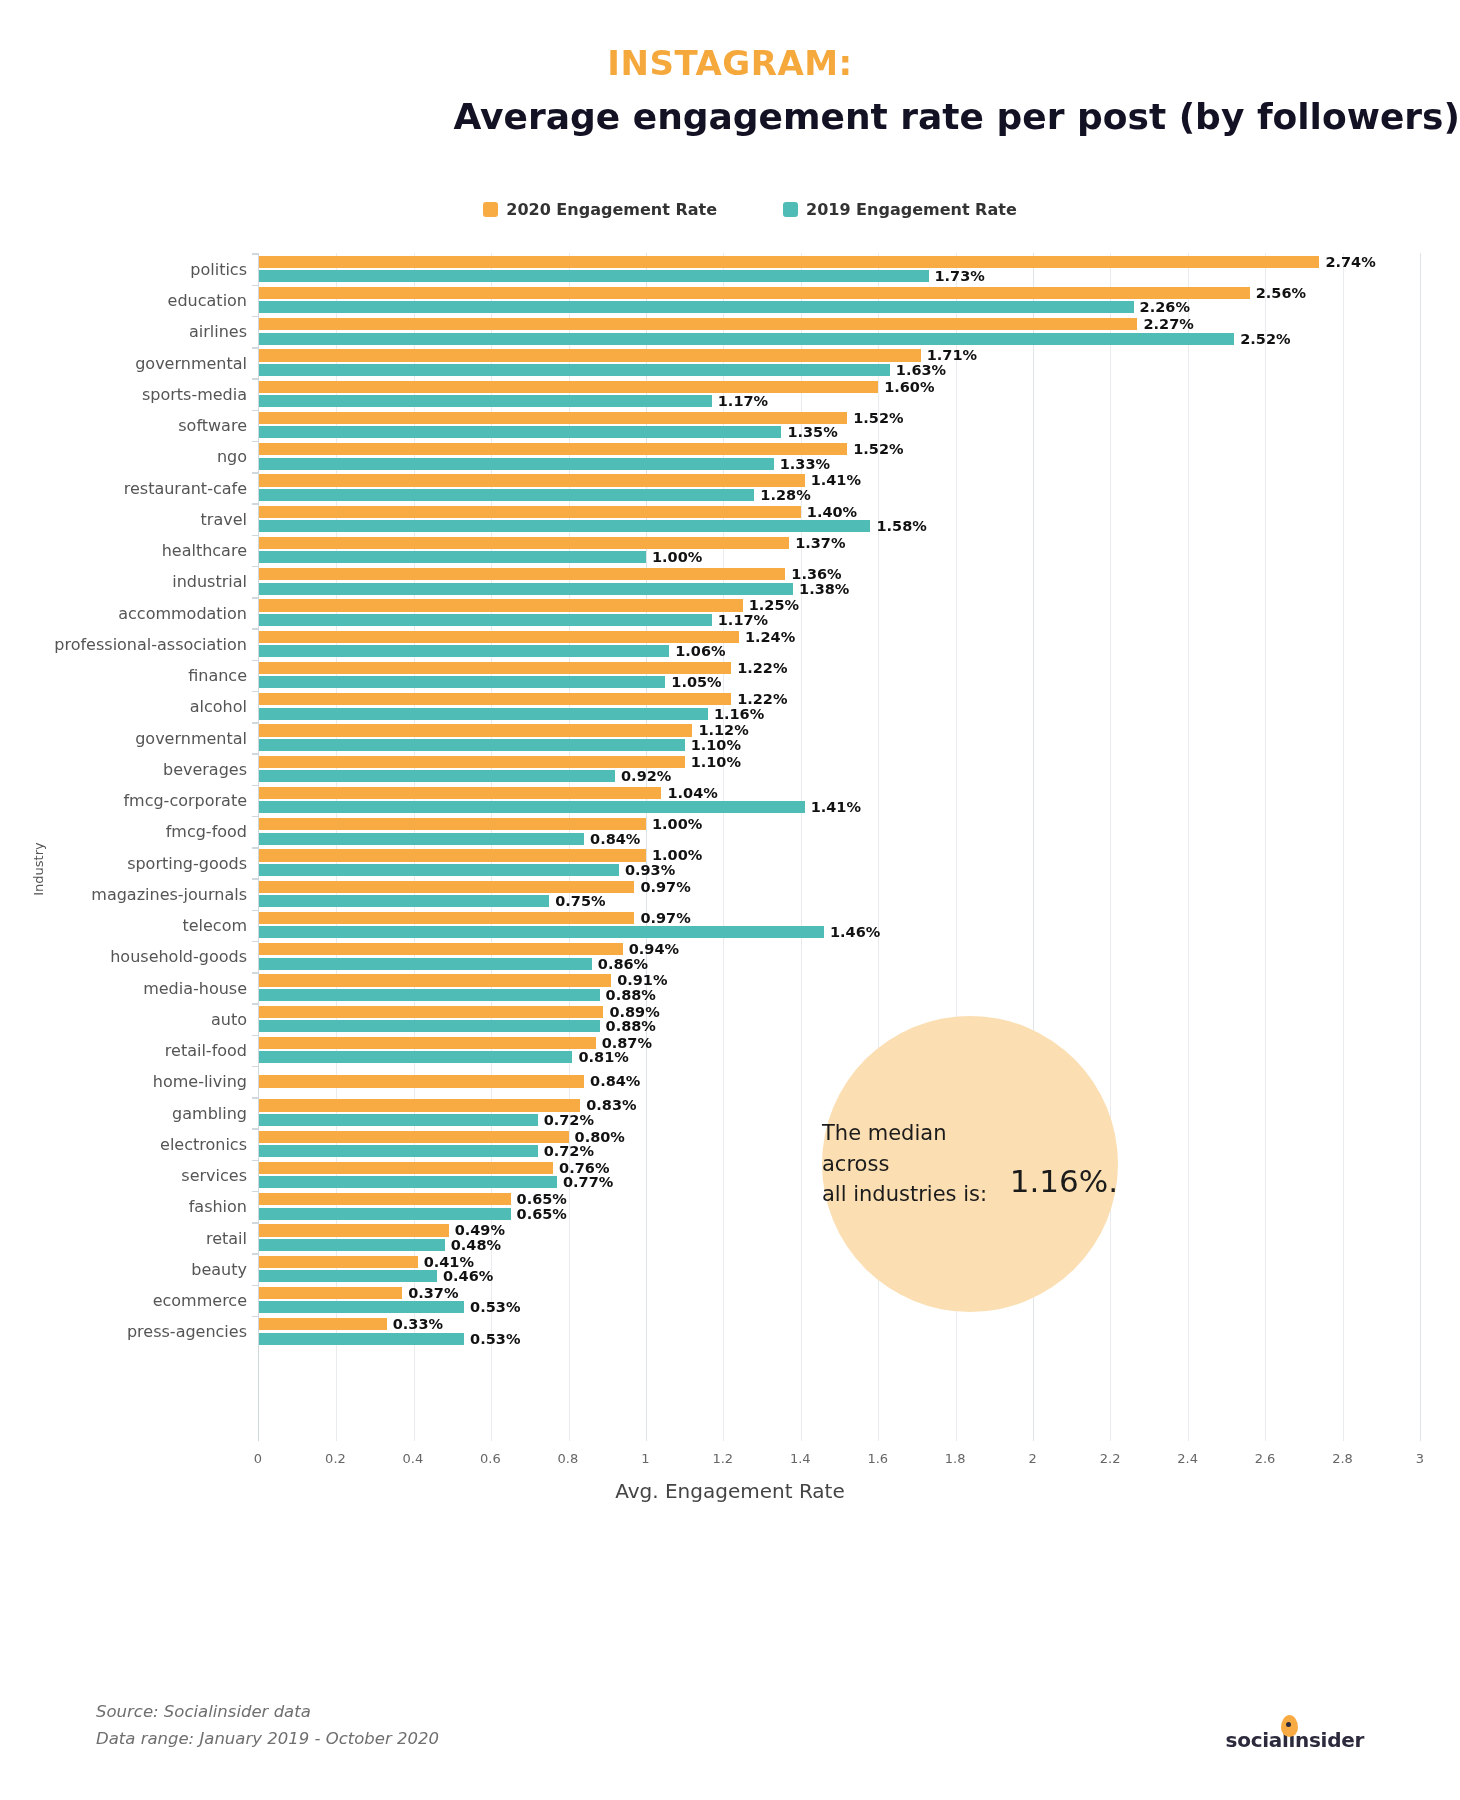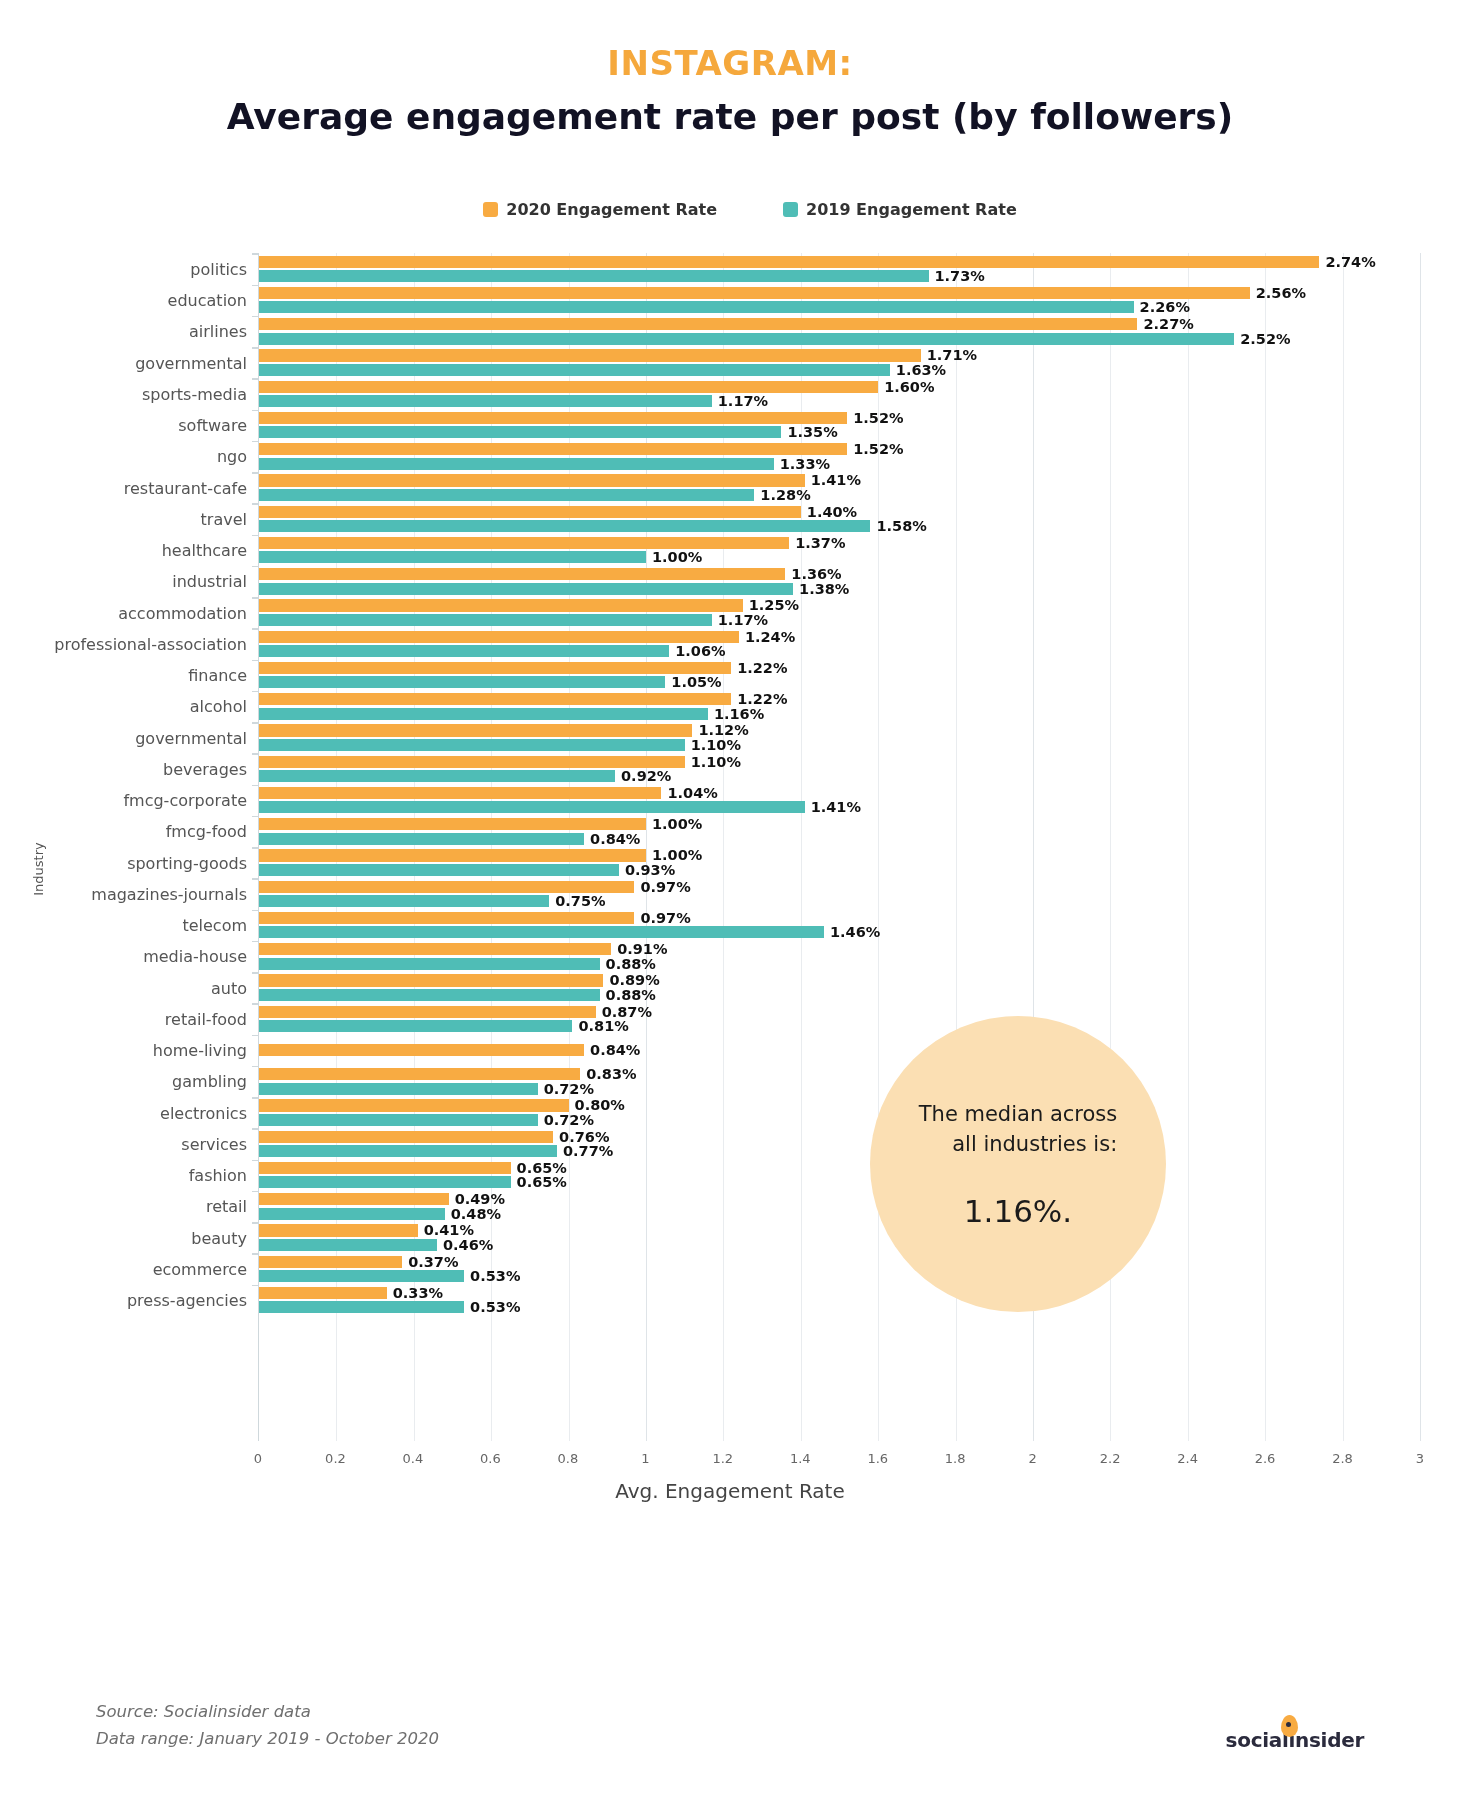--- a/index.html
+++ b/index.html
@@ -22,20 +22,21 @@
     letter-spacing: 0.5px;
     line-height: 1.15;
     font-family: "DejaVu Sans", "Liberation Sans", sans-serif;
   }
   .title-main {
     color: #121224;
     font-size: 36px;
     font-weight: bold;
     margin-top: 12px;
     line-height: 1.2;
+    text-align: right;
   }
 
   
   .legend {
     display: flex;
     justify-content: center;
     align-items: center;
     gap: 66px;
     margin-top: 62px;
     margin-left: 40px;
@@ -138,31 +139,31 @@
     bottom: 0;
     left: 0; right: 0;
     text-align: center;
     font-size: 20px;
     color: #444444;
   }
 
   
   .median-bubble {
     position: absolute;
-    left: 870px;
+    left: 822px;
     top: 1016px;
     width: 296px;
     height: 296px;
     border-radius: 50%;
     background: #fbdfb3;
     display: flex;
-    flex-direction: column;
+    flex-direction: row;
     align-items: center;
     justify-content: center;
-    text-align: right;
+    text-align: left;
     z-index: 5;
   }
   .median-text {
     font-size: 21px;
     color: #1b1b1b;
     line-height: 1.45;
     max-width: 230px;
   }
   .median-value {
     font-size: 31px;
@@ -509,20 +510,32 @@
         <div class="row">
           <span class="tickmark"></span>
           <span class="cat-label">telecom</span>
           <div class="bar-line">
             <div class="bar y2020" title="telecom 0.97%" style="width: 32.3333%;"></div>
             <span class="bar-value">0.97%</span>
           </div>
           <div class="bar-line second">
             <div class="bar y2019" title="telecom 1.46%" style="width: 48.6667%;"></div>
             <span class="bar-value">1.46%</span>
+          </div>
+        </div>
+        <div class="row">
+          <span class="tickmark"></span>
+          <span class="cat-label">household-goods</span>
+          <div class="bar-line">
+            <div class="bar y2020" title="household-goods 0.94%" style="width: 31.3333%;"></div>
+            <span class="bar-value">0.94%</span>
+          </div>
+          <div class="bar-line second">
+            <div class="bar y2019" title="household-goods 0.86%" style="width: 28.6667%;"></div>
+            <span class="bar-value">0.86%</span>
           </div>
         </div>
         <div class="row">
           <span class="tickmark"></span>
           <span class="cat-label">media-house</span>
           <div class="bar-line">
             <div class="bar y2020" title="media-house 0.91%" style="width: 30.3333%;"></div>
             <span class="bar-value">0.91%</span>
           </div>
           <div class="bar-line second">

